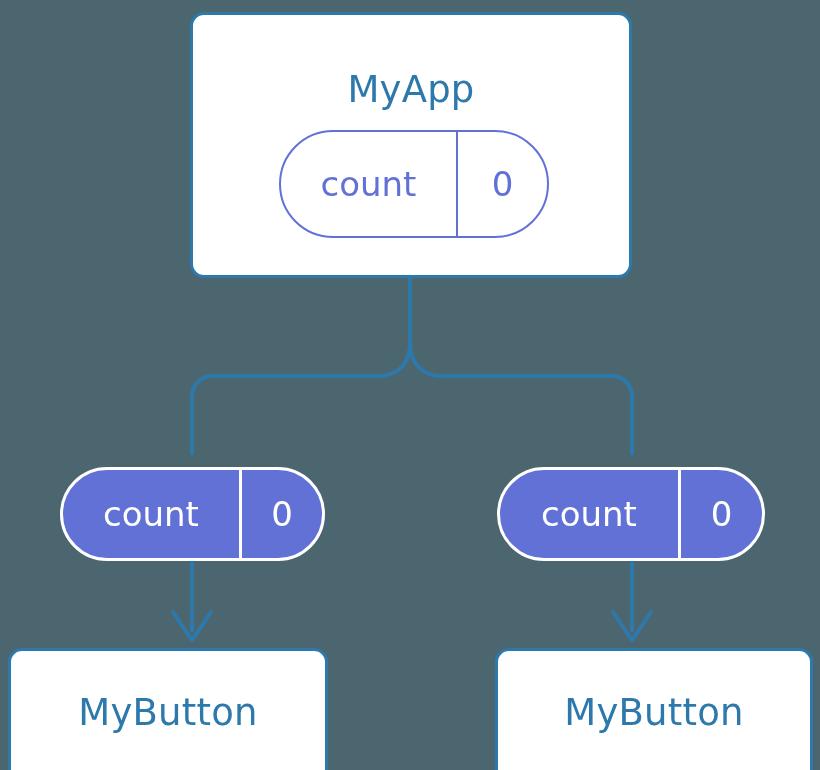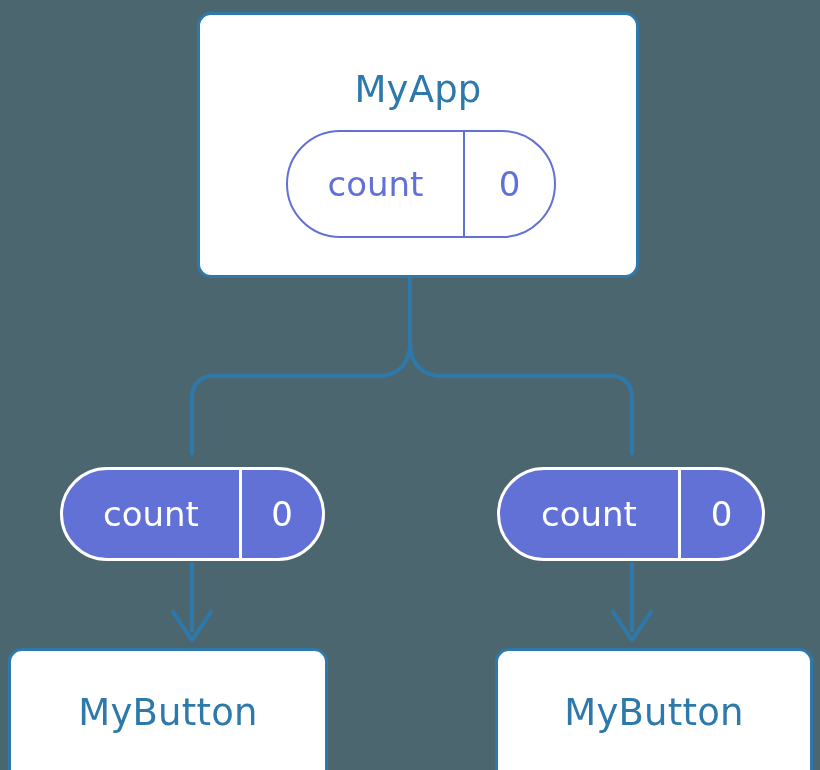--- a/index.html
+++ b/index.html
@@ -45,21 +45,21 @@
     color: #2d79ac;
     font-size: 37px;
     font-weight: 400;
     letter-spacing: 0.2px;
     text-align: center;
     white-space: nowrap;
   }
 
   
   #root-box {
-    left: 197px;
+    left: 190px;
     top: 12px;
     width: 442px;
     height: 266px;
   }
   #root-box .comp-title {
     margin-top: 53px;
   }
 
   
   .pill {

